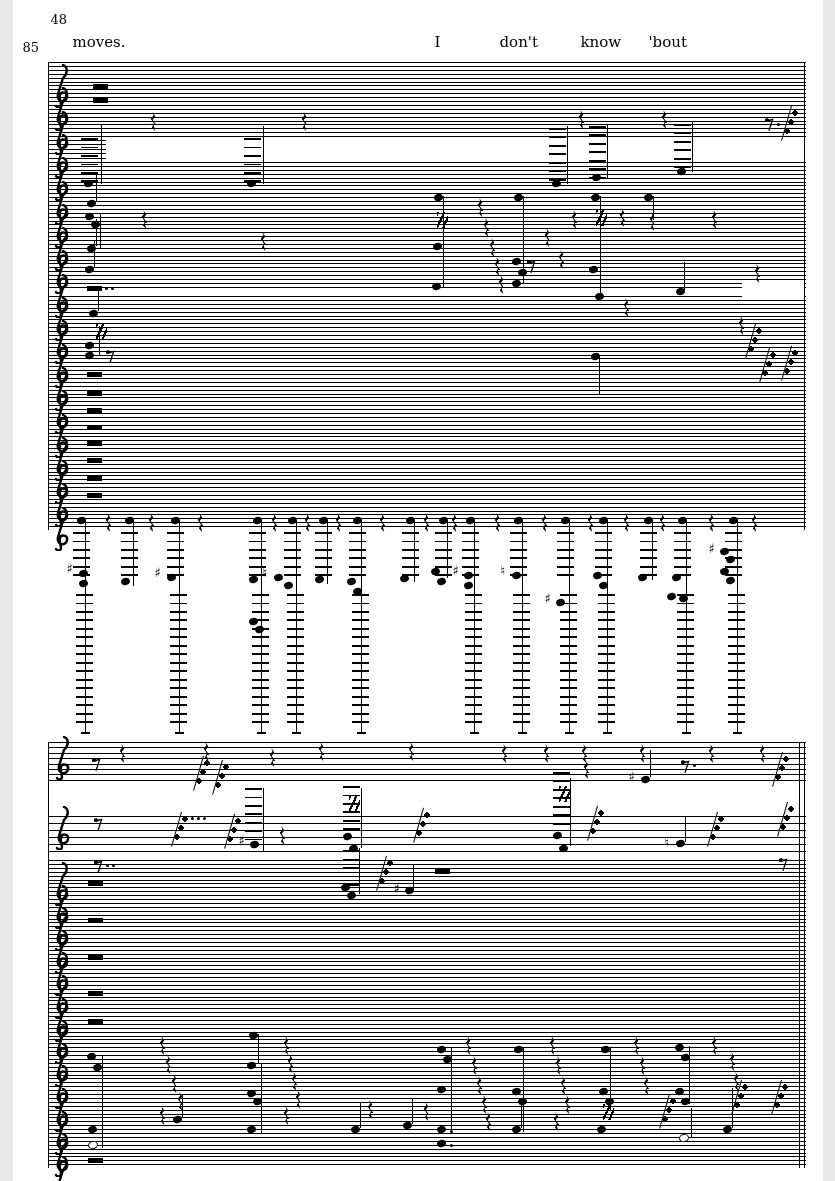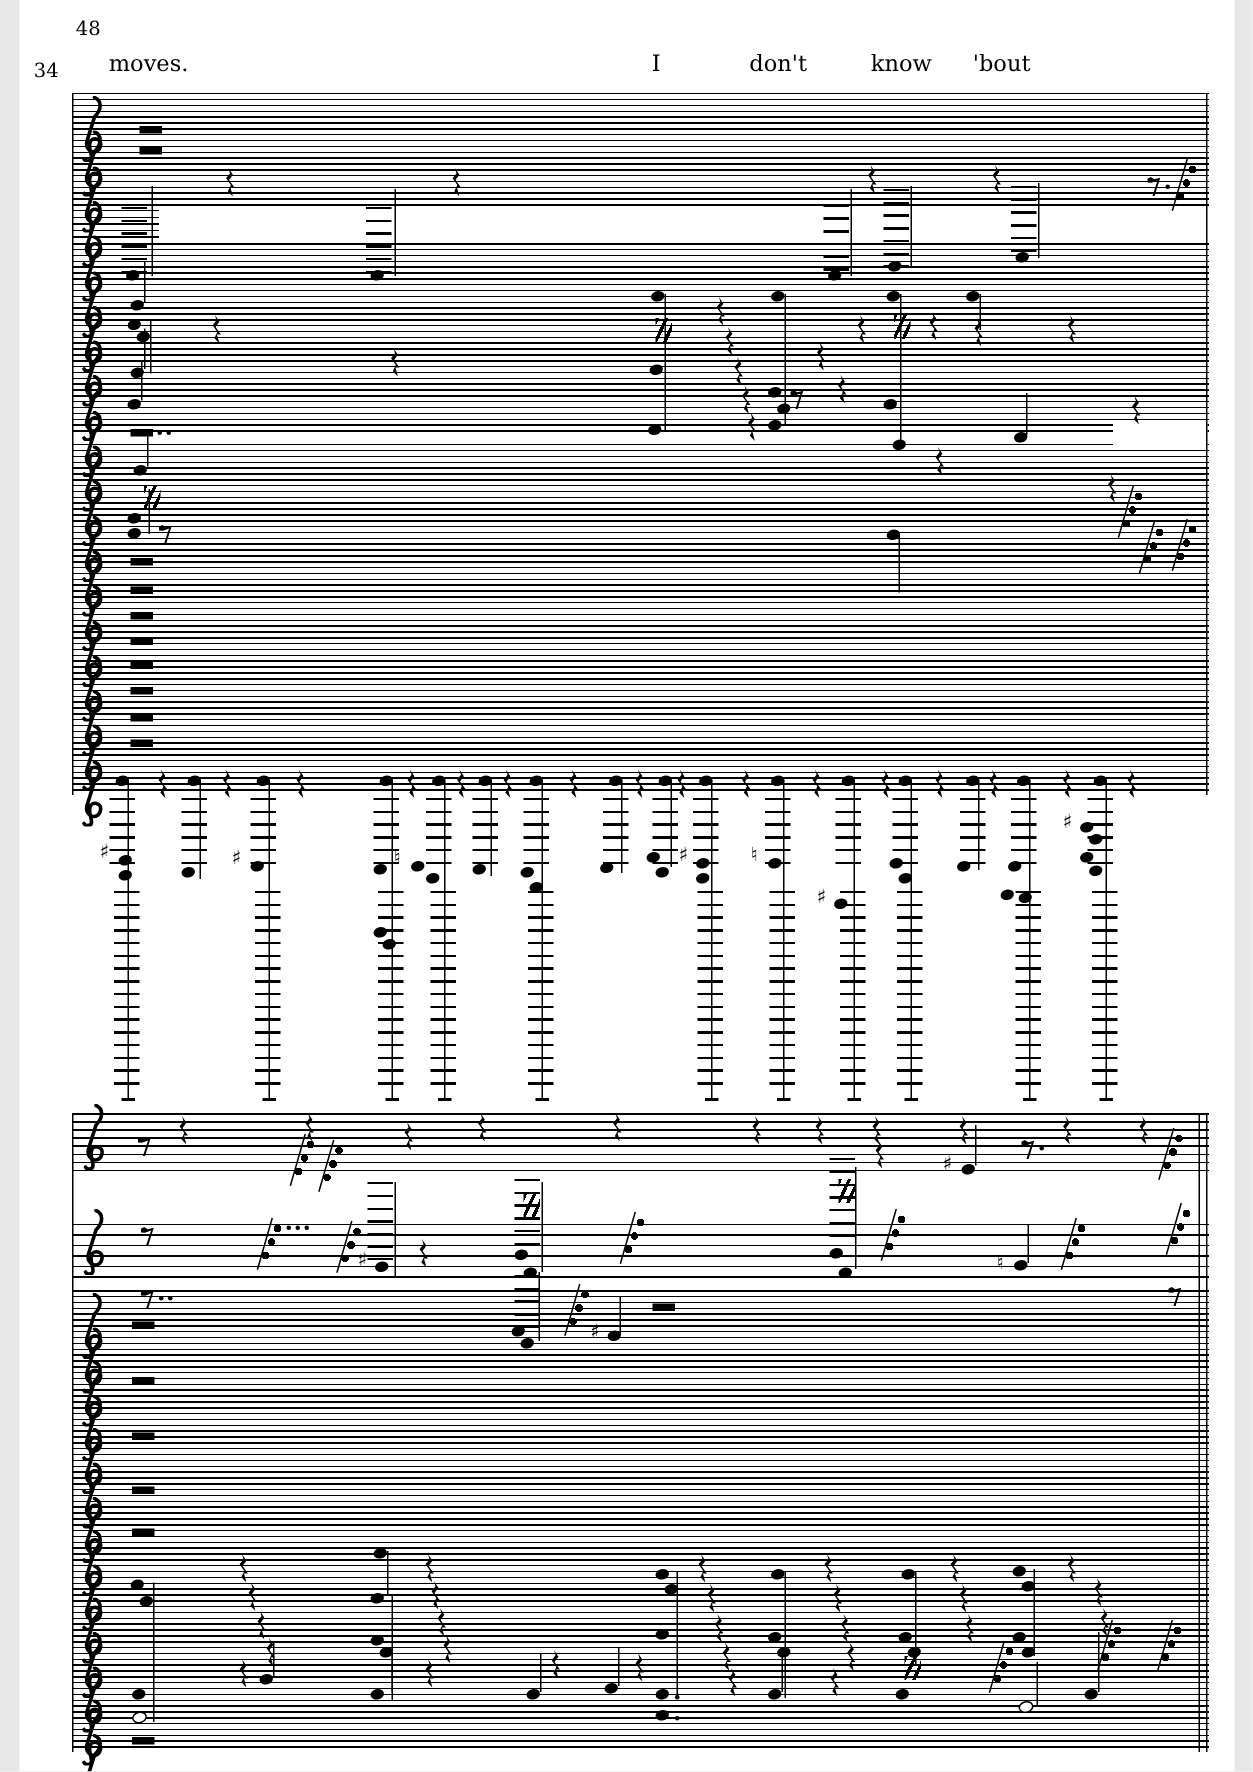--- a/index.html
+++ b/index.html
@@ -42,21 +42,21 @@
 <svg width="0" height="0" style="position:absolute">
   <defs>
     <symbol id="clef-shape" viewBox="0 0 24 44">
       <path d="M13 1 C18 3 18 9 13 14 L8 30 C6 38 16 40 17 33 C18 28 11 27 10 31 C9 35 11 38 11 41 C11 44 7 44 6 42" fill="none" stroke="#000" stroke-width="2.4" stroke-linecap="round"></path>
     </symbol>
   </defs>
 </svg>
 
 <div class="page">
   <div class="measure-num" style="left:38px;top:12px">48</div>
-  <div class="measure-num" style="left:10px;top:40px">34</div>
+  <div class="measure-num" style="left:10px;top:40px">85</div>
   <div class="abs" id="lyric-layer">
       <div class="lyric" style="left: 60px; top: 33px;">moves.</div>
       <div class="lyric" style="left: 422px; top: 33px;">I</div>
       <div class="lyric" style="left: 487px; top: 33px;">don't</div>
       <div class="lyric" style="left: 568px; top: 33px;">know</div>
       <div class="lyric" style="left: 636px; top: 33px;">'bout</div>
     </div>
   <div class="abs" id="band-layer">
       <div class="band" style="left: 35px; top: 62px; width: 758px; height: 78px; background: repeating-linear-gradient(rgb(0, 0, 0) 0px, rgb(0, 0, 0) 1px, transparent 1px, transparent 3.9px);"></div>
       <div class="band" style="left: 35px; top: 140px; width: 58px; height: 22px; background: repeating-linear-gradient(rgb(0, 0, 0) 0px, rgb(0, 0, 0) 1px, transparent 1px, transparent 4.4px);"></div>

